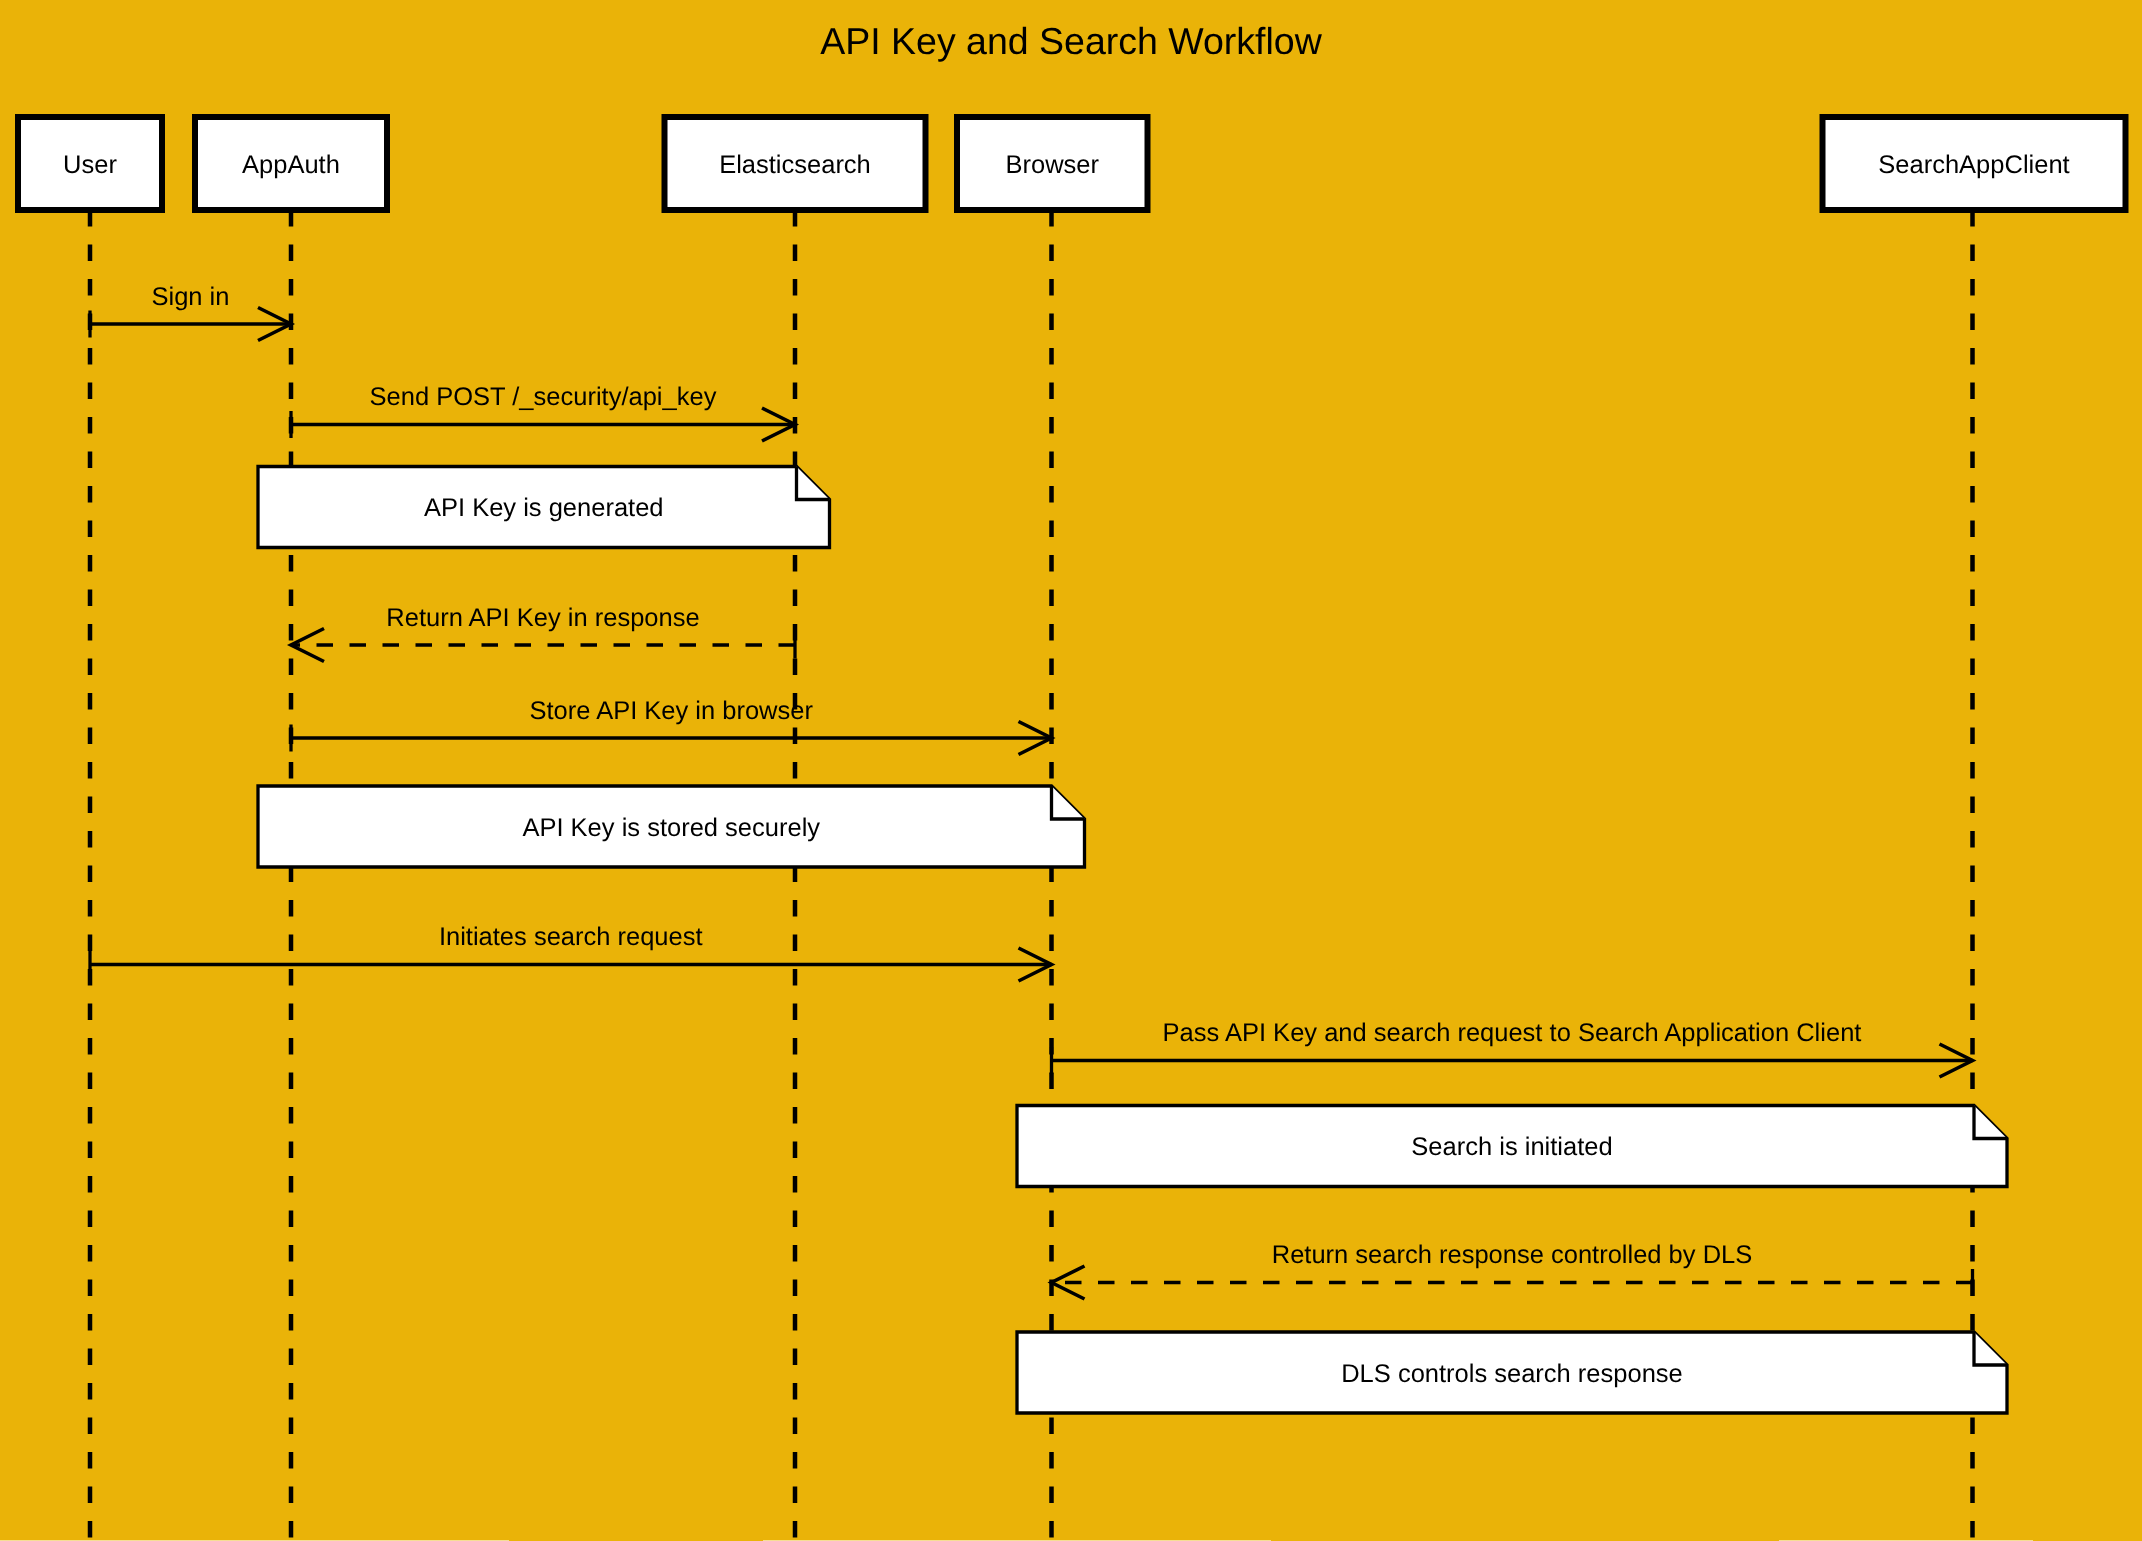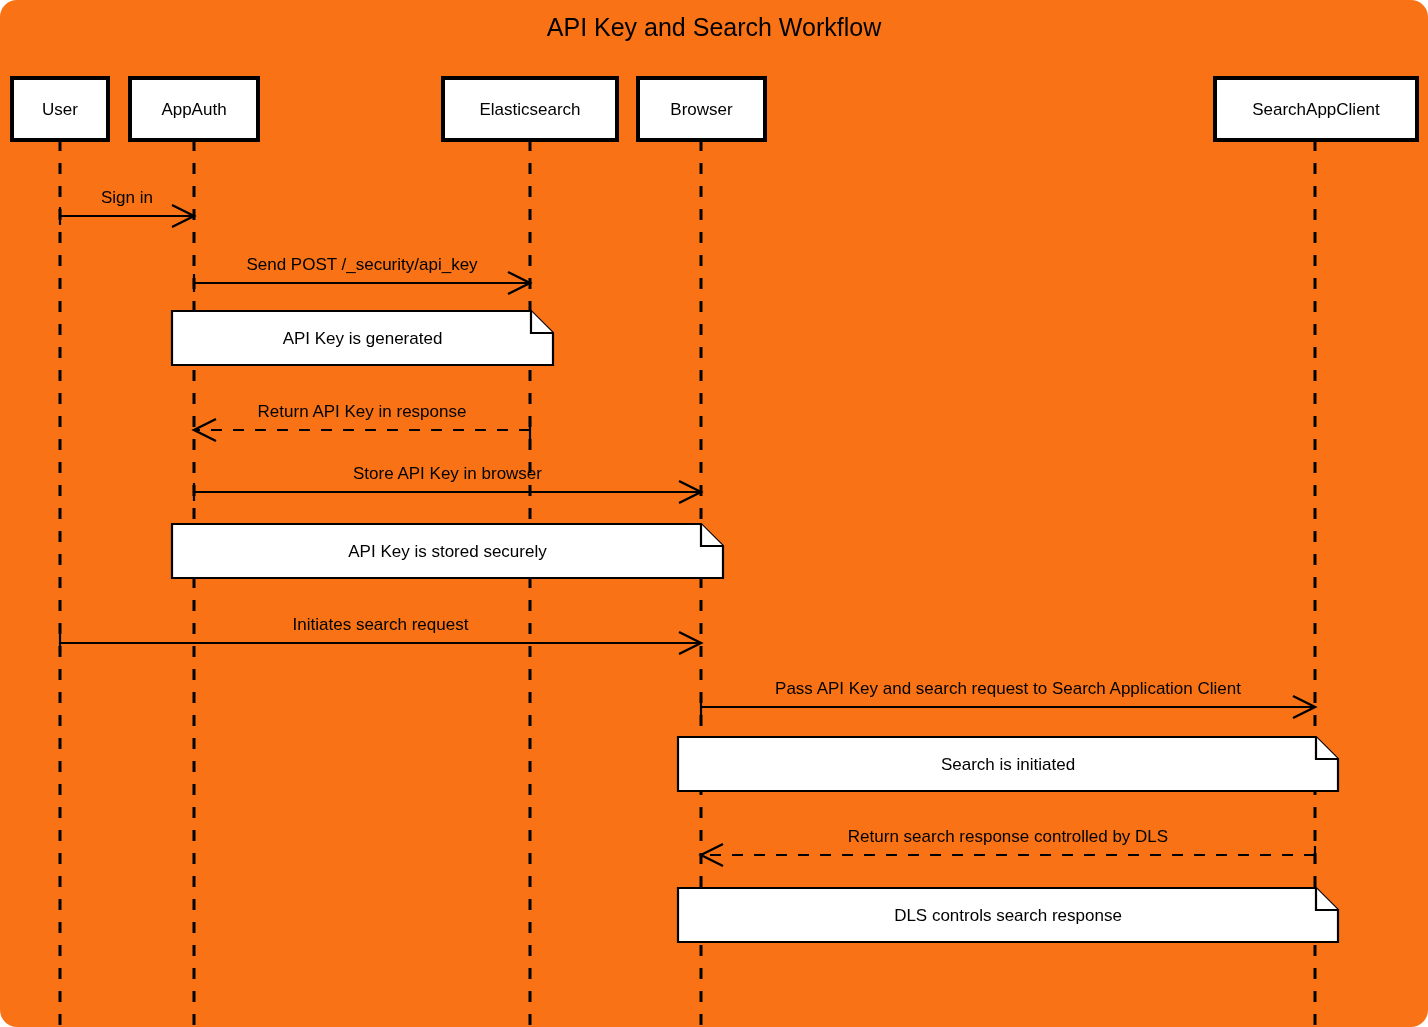--- a/index.html
+++ b/index.html
@@ -8,23 +8,22 @@
     background: #ffffff;
   }
   body {
     font-family: "Liberation Sans", sans-serif;
     color: #000000;
   }
   #canvas {
     position: relative;
     width: 1428px;
     height: 1027px;
-    background: #f97316;
+    background: #eab308;
     overflow: hidden;
-    border-radius: 17px;
   }
   #diagram-svg {
     position: absolute;
     top: 0;
     left: 0;
   }
   .diagram-title {
     font-size: 25px;
     fill: #000000;
     font-family: "Liberation Sans", sans-serif;

